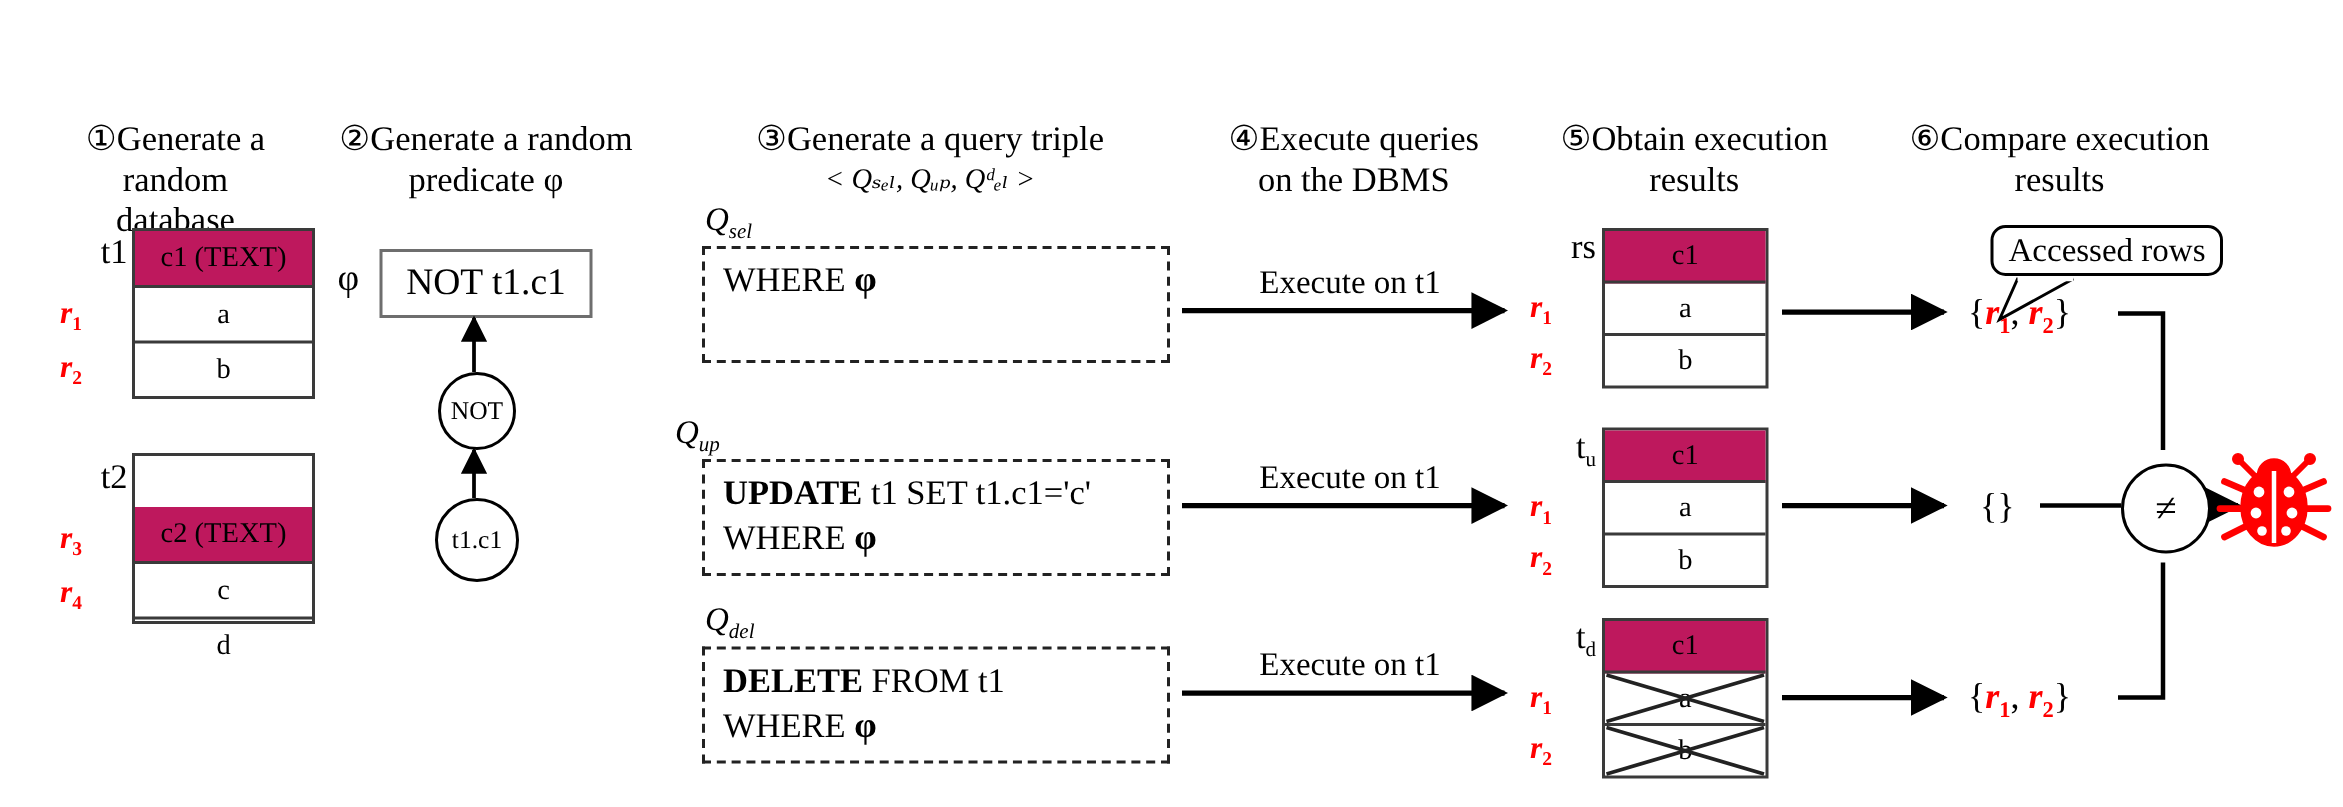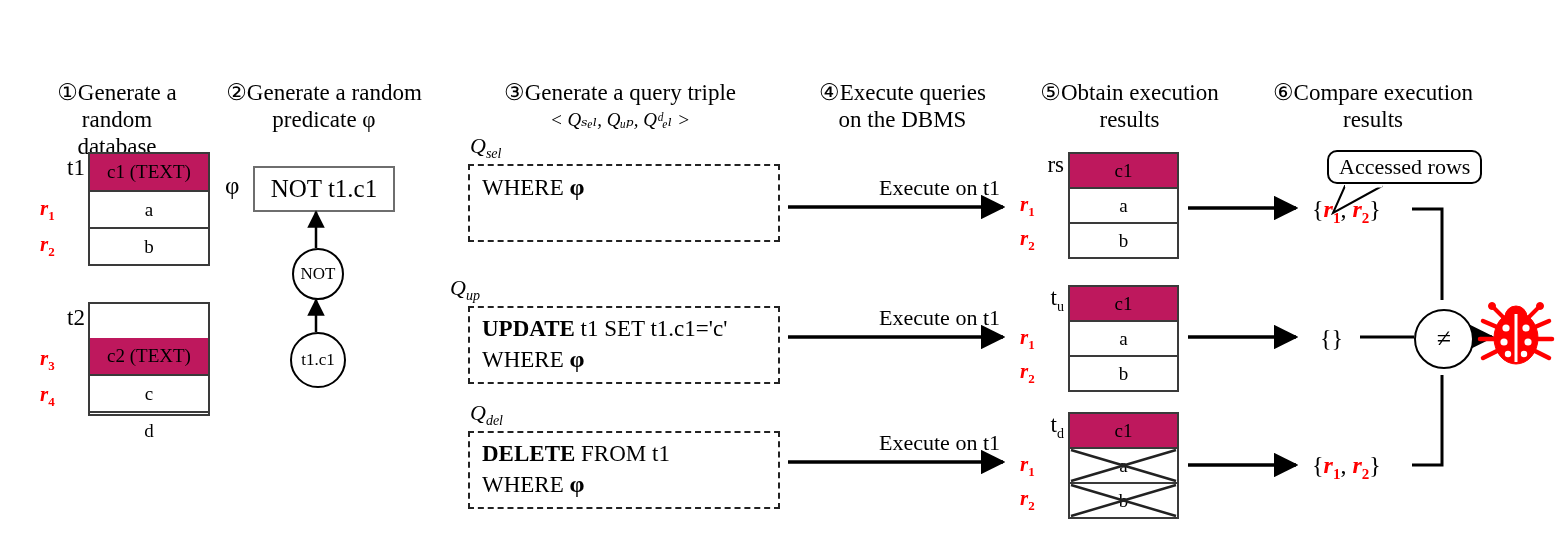--- a/index.html
+++ b/index.html
@@ -23,21 +23,21 @@
   .circ{position:absolute;border:2px solid #000;border-radius:50%;background:#fff;
         display:flex;align-items:center;justify-content:center;font-size:17px;}
   
   .sqlbox{position:absolute;border:2px dashed #222;background:#fff;
           font-size:23px;line-height:30px;padding:6px 10px 6px 12px;box-sizing:border-box;}
   .sqlbox b{font-weight:bold;}
   .qlab{position:absolute;font-size:22px;font-style:italic;}
   .qlab sub{font-size:14px;font-style:italic;}
   .phi{font-weight:bold;font-size:24px;}
   
-  .exlab{position:absolute;font-size:22px;text-align:right;}
+  .exlab{position:absolute;font-size:22px;text-align:center;}
   .setlab{position:absolute;font-size:24px;white-space:nowrap;}
   .setlab i{color:#ff0000;font-style:italic;font-weight:bold;}
   .setlab i sub{font-style:normal;font-size:15px;}
   .callout{position:absolute;border:2px solid #000;border-radius:10px;background:#fff;
            font-size:22px;padding:2px 10px;white-space:nowrap;}
   svg{position:absolute;left:0;top:0;overflow:visible;}
 </style>
 </head>
 <body>
 

